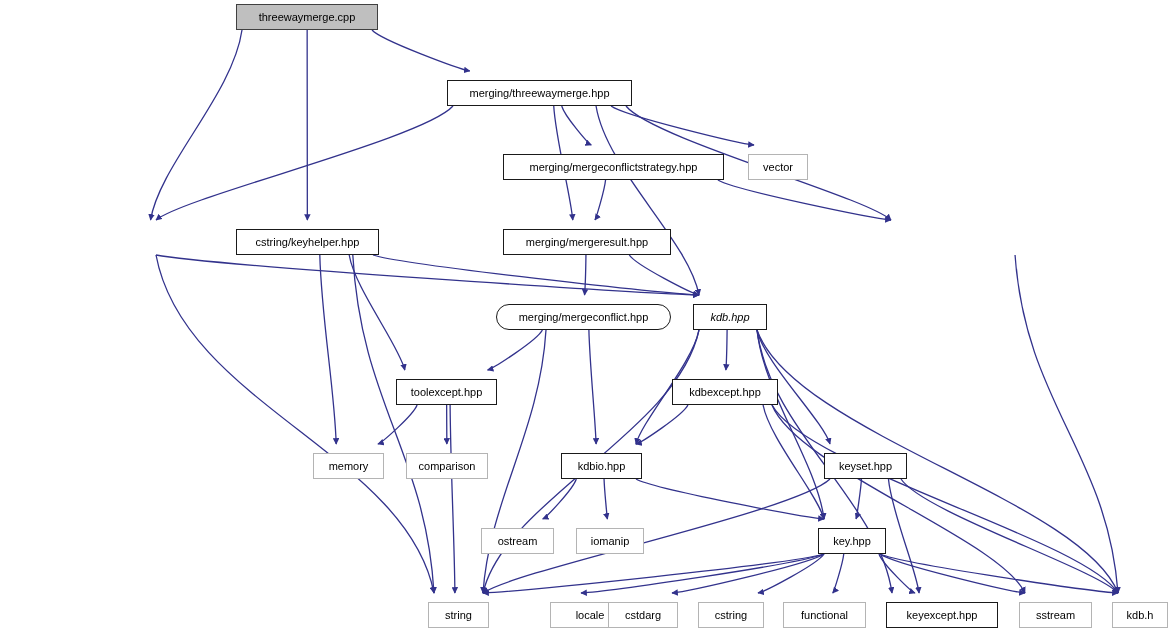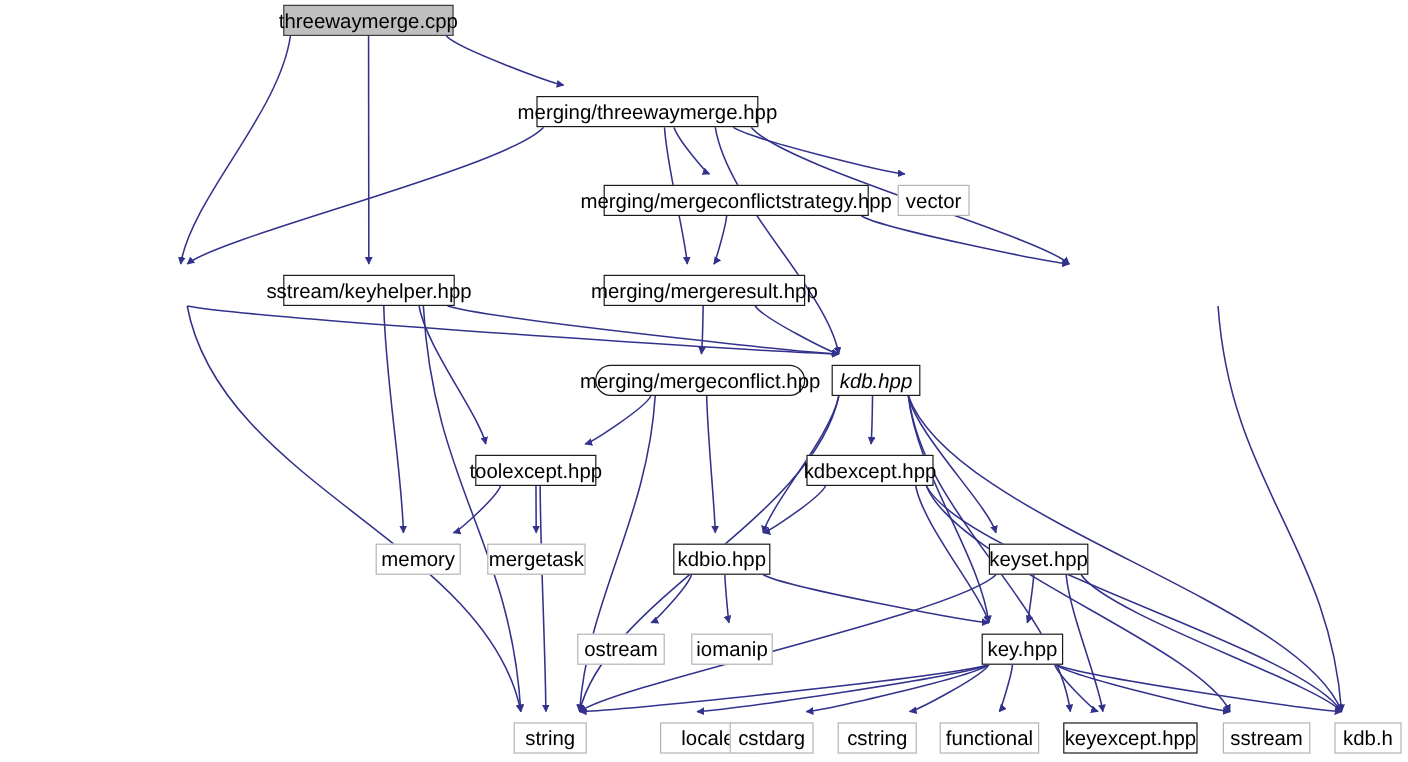--- a/index.html
+++ b/index.html
@@ -31,21 +31,21 @@
     width: 1173px;
     height: 635px;
   }
   .gnode {
     position: absolute;
     box-sizing: border-box;
     display: flex;
     align-items: center;
     justify-content: center;
     height: 26px;
-    font-size: 17px;
+    font-size: 11px;
     line-height: 1;
     color: #000000;
     white-space: nowrap;
     background: #ffffff;
     border: 1px solid #b4b4b4;
     cursor: pointer;
   }
   .gnode.hdr {
     border: 1.6px solid #1a1a1a;
   }
@@ -129,42 +129,42 @@
       <div class="gnode hdr" style="left: 503px; top: 154px; width: 221px;">
         <span class="lbl">merging/mergeconflictstrategy.hpp</span>
       </div>
       <div class="gnode hdr" style="left: 447px; top: 80px; width: 185px;">
         <span class="lbl">merging/threewaymerge.hpp</span>
       </div>
       <div class="gnode " style="left: 748px; top: 154px; width: 60px;">
         <span class="lbl">vector</span>
       </div>
       <div class="gnode hdr" style="left: 236px; top: 229px; width: 143px;">
-        <span class="lbl">sstream/keyhelper.hpp</span>
+        <span class="lbl">cstring/keyhelper.hpp</span>
       </div>
       <div class="gnode hdr" style="left: 503px; top: 229px; width: 168px;">
         <span class="lbl">merging/mergeresult.hpp</span>
       </div>
       <div class="gnode hdr" style="left: 496px; top: 304px; width: 175px; border-radius: 13px;">
         <span class="lbl">merging/mergeconflict.hpp</span>
       </div>
       <div class="gnode hdr" style="left: 693px; top: 304px; width: 74px; font-style: italic;">
         <span class="lbl">kdb.hpp</span>
       </div>
       <div class="gnode hdr" style="left: 396px; top: 379px; width: 101px;">
         <span class="lbl">toolexcept.hpp</span>
       </div>
       <div class="gnode hdr" style="left: 672px; top: 379px; width: 106px;">
         <span class="lbl">kdbexcept.hpp</span>
       </div>
       <div class="gnode " style="left: 313px; top: 453px; width: 71px;">
         <span class="lbl">memory</span>
       </div>
       <div class="gnode " style="left: 406px; top: 453px; width: 82px;">
-        <span class="lbl">mergetask</span>
+        <span class="lbl">comparison</span>
       </div>
       <div class="gnode hdr" style="left: 561px; top: 453px; width: 81px;">
         <span class="lbl">kdbio.hpp</span>
       </div>
       <div class="gnode hdr" style="left: 824px; top: 453px; width: 83px;">
         <span class="lbl">keyset.hpp</span>
       </div>
       <div class="gnode " style="left: 481px; top: 528px; width: 73px;">
         <span class="lbl">ostream</span>
       </div>

